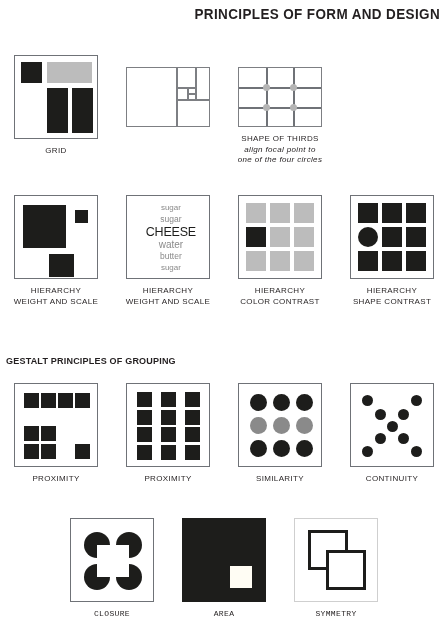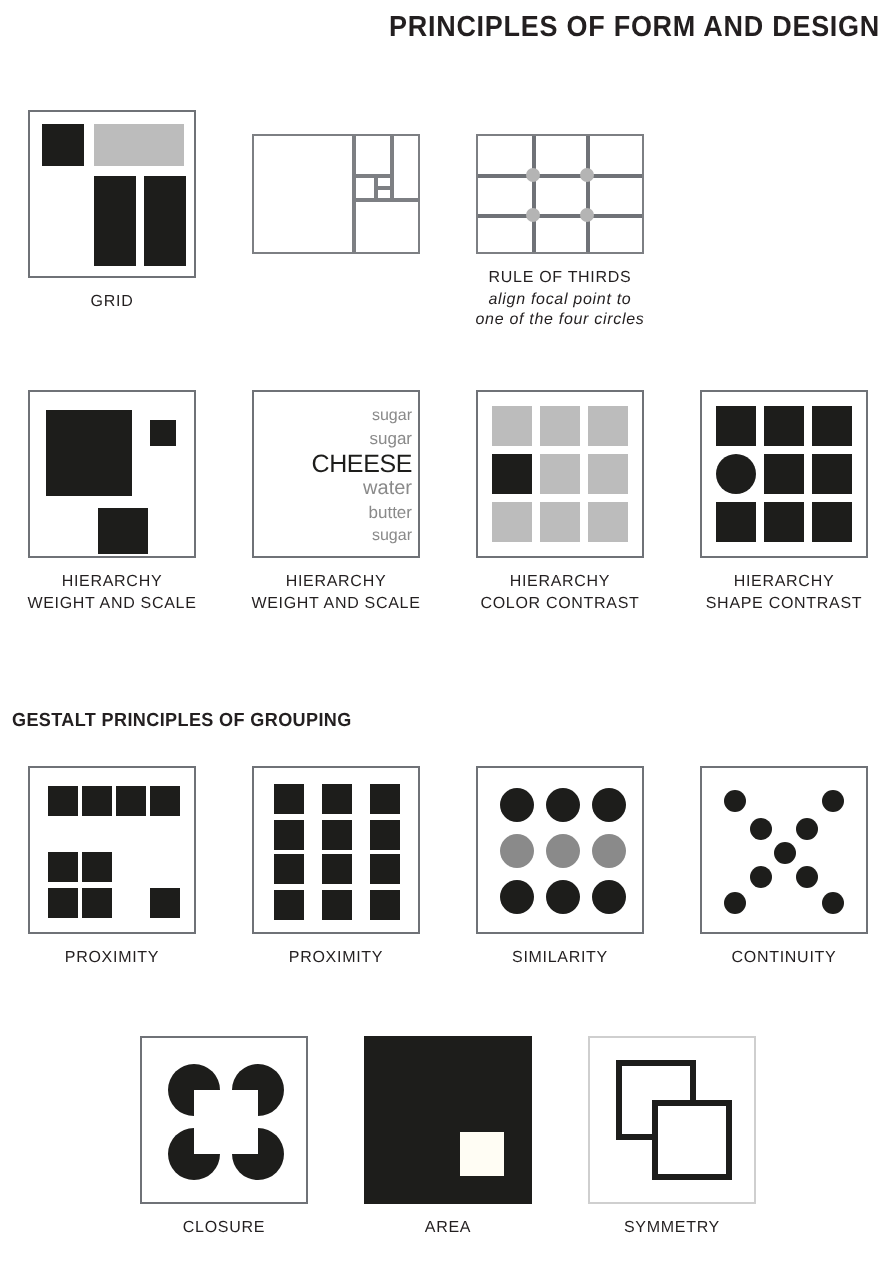--- a/index.html
+++ b/index.html
@@ -183,21 +183,21 @@
       <div class="rline" style="left:27px; top:0;    width:2px;  height:58px;"></div>
       <div class="rline" style="left:54px; top:0;    width:2px;  height:58px;"></div>
       <div class="rline" style="left:0;    top:19px; width:82px; height:2px;"></div>
       <div class="rline" style="left:0;    top:39px; width:82px; height:2px;"></div>
       <div class="rdot" style="left:24px; top:16px;"></div>
       <div class="rdot" style="left:51px; top:16px;"></div>
       <div class="rdot" style="left:24px; top:36px;"></div>
       <div class="rdot" style="left:51px; top:36px;"></div>
     </div>
     <div class="caption">
-      <span>RULE OF THIRDS</span>
+      <span>SHAPE OF THIRDS</span>
       <span class="ital">align focal point to</span>
       <span class="ital">one of the four circles</span>
     </div>
   </div>
 </div>
 
 <div class="row" style="top:195px;">
 
   <div class="cell">
     <div class="panel bordered">
@@ -206,21 +206,21 @@
       <div class="sq" style="left:34px; top:58px; width:25px; height:23px;"></div>
     </div>
     <div class="caption">
       <span>HIERARCHY</span>
       <span class="sub">WEIGHT AND SCALE</span>
     </div>
   </div>
 
   <div class="cell">
     <div class="panel bordered">
-      <div style="position:absolute; right:3px; top:6px; text-align:right; line-height:11.5px;">
+      <div style="position:absolute; right:13px; top:6px; text-align:center; line-height:11.5px;">
         <div style="font-size:8px; color:#8a8a8a;">sugar</div>
         <div style="font-size:8.5px; color:#8a8a8a;">sugar</div>
         <div style="font-size:12.5px; font-weight:normal; color:#1d1d1b; line-height:14px; letter-spacing:-0.2px;">CHEESE</div>
         <div style="font-size:10px; color:#8a8a8a;">water</div>
         <div style="font-size:8.5px; color:#8a8a8a;">butter</div>
         <div style="font-size:8px; color:#8a8a8a;">sugar</div>
       </div>
     </div>
     <div class="caption">
       <span>HIERARCHY</span>
@@ -340,21 +340,21 @@
       <div class="dot" style="left:47px; top:49px; width:11px; height:11px;"></div>
       <div class="dot" style="left:11px; top:62px; width:11px; height:11px;"></div>
       <div class="dot" style="left:60px; top:62px; width:11px; height:11px;"></div>
     </div>
     <div class="caption">
       <span>CONTINUITY</span>
     </div>
   </div>
 </div>
 
-<div class="row" style="top:518px; left:56px; width:336px;">
+<div class="row" style="top:518px; left:56px; width:336px;font-family:Liberation Mono, monospace;">
 
   <div class="cell">
     <div class="panel bordered">
       <div class="pac" style="left:13px; top:13px;">
         <span style="right:0; bottom:0;"></span>
       </div>
       <div class="pac" style="left:45px; top:13px;">
         <span style="left:0; bottom:0;"></span>
       </div>
       <div class="pac" style="left:13px; top:45px;">

